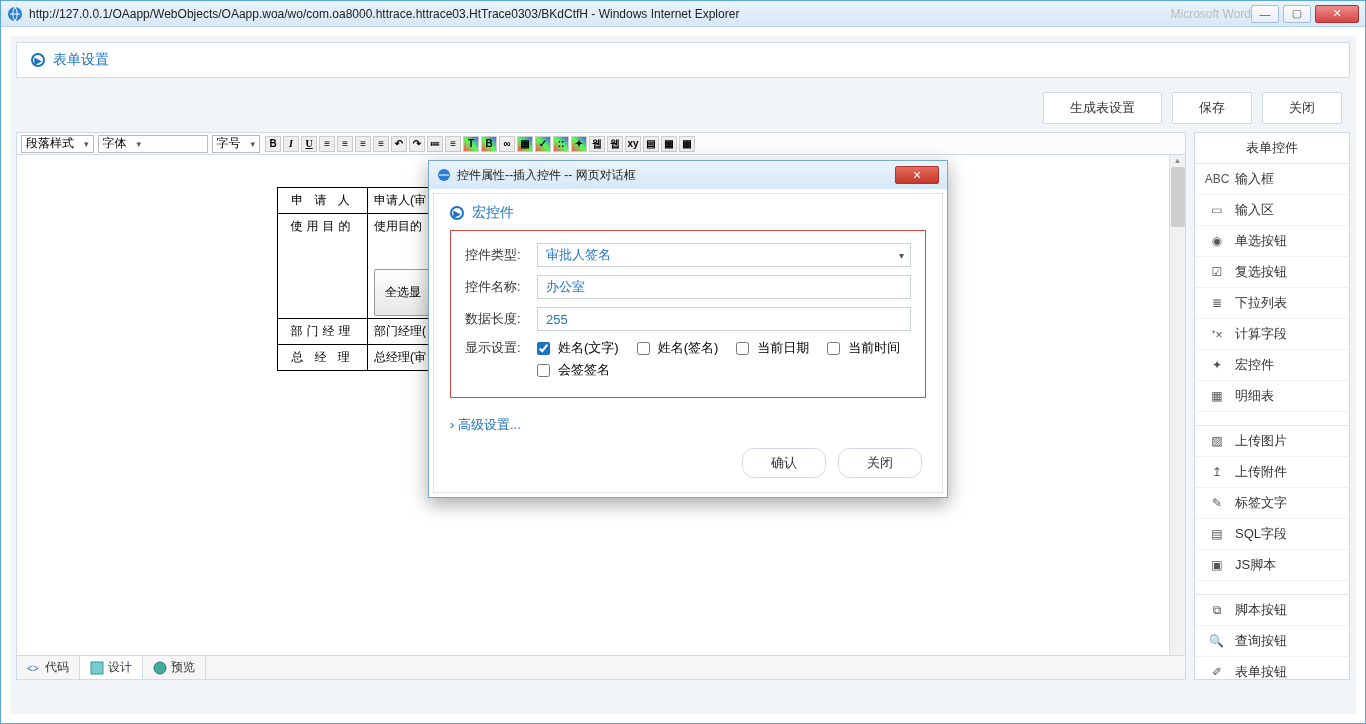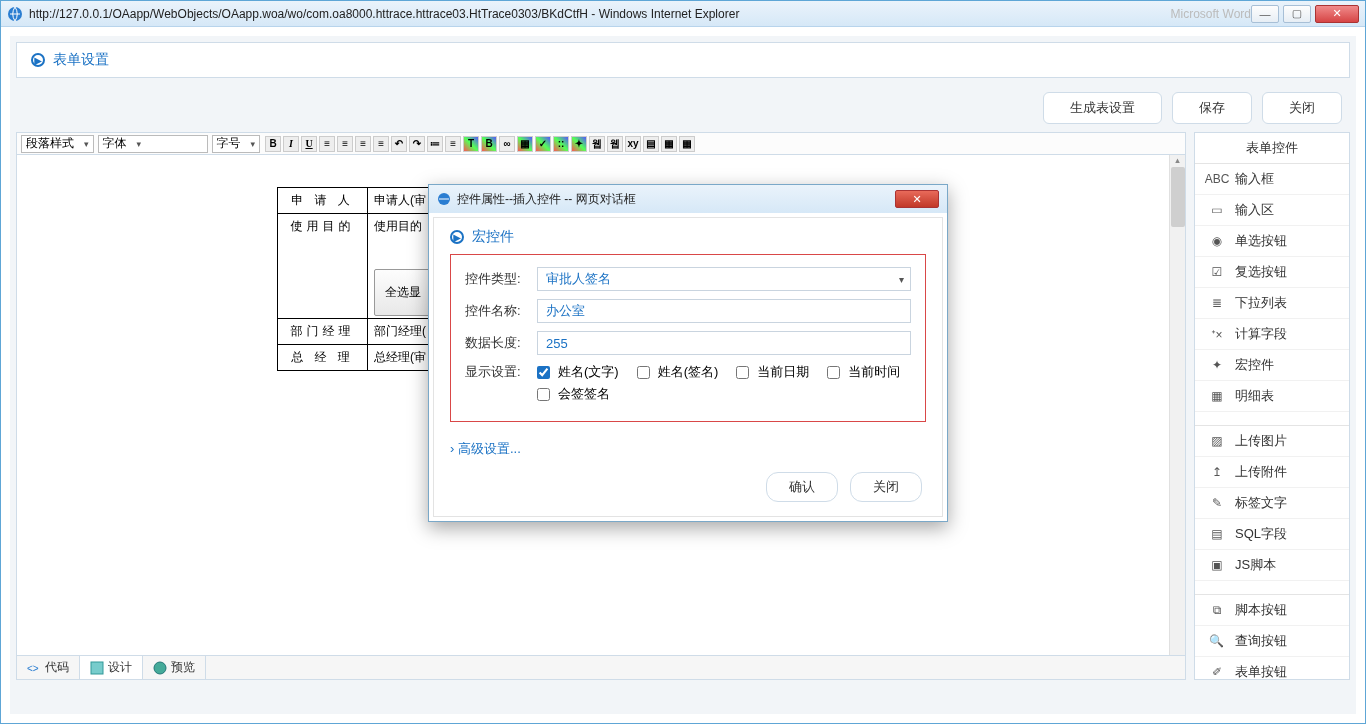--- a/index.html
+++ b/index.html
@@ -16,21 +16,21 @@
 .win-btn.close { width: 44px; background: linear-gradient(#f08b8b,#d64545); color:#fff; border-color:#a33; }
 
 .app-body { position:absolute; top:27px; left:1px; right:1px; bottom:1px; background:#f2f5f8; border:8px solid #fff;}
 
 
 .panel { background:#fff; border:1px solid #cfdce8; margin:6px; }
 .panel-head { height:34px; display:flex; align-items:center; padding:0 14px; font-size:14px; color:#1b72c4; }
 .panel-head .arrow-icon { width:14px; height:14px; border-radius:50%; border:2px solid #1b72c4; display:inline-flex; align-items:center;justify-content:center; margin-right:8px; font-size:10px; }
 
 .toolbar-row { display:flex; justify-content:flex-end; gap:10px; padding:8px 14px 8px; }
-.btn { border:1px solid #cfdce8; background:#fff; padding:6px 26px; font-size:13px; color:#333; border-radius:6px; cursor:pointer; }
+.btn { border:1px solid #cfdce8; background:#fff; padding:6px 26px; font-size:13px; color:#333; border-radius:1px; cursor:pointer; }
 
 
 .editor-wrap { margin:0 6px 6px; display:flex; gap:8px; height:calc(100% - 130px); }
 .editor-col { flex:1; border:1px solid #cfdce8; background:#fff; display:flex; flex-direction:column; position:relative; }
 .editor-toolbar { height:22px; border-bottom:1px solid #cfdce8; display:flex; align-items:center; padding:0 4px; background:#fcfcfc; }
 .ed-sel { border:1px solid #bbb; font-size:12px; height:18px; background:#fff; padding:0 4px; margin-right:4px; cursor:pointer; display:inline-flex; align-items:center; }
 .ed-sel::after { content:"▾"; margin-left:10px; font-size:9px; color:#555;}
 .tb-icon { width:16px; height:16px; margin:0 1px; display:inline-block; background:#eee; border:1px solid #ccc; font-size:10px; line-height:14px; text-align:center; font-weight:bold; }
 .tb-icon.i { font-style:italic; font-family:serif;}
 .tb-icon.u { text-decoration:underline; font-family:serif;}
@@ -50,39 +50,39 @@
 .ed-tab-icon { width:14px; height:14px; display:inline-block; }
 
 
 .palette { width:156px; border:1px solid #cfdce8; background:#fff; overflow:auto; display:flex; flex-direction:column; }
 .palette-head { text-align:center; padding:6px 0; font-size:13px; color:#333; border-bottom:1px solid #e4e4e4; }
 .pal-item { display:flex; align-items:center; gap:10px; padding:6px 14px; font-size:13px; color:#333; border-bottom:1px solid #f1f1f1; cursor:pointer; }
 .pal-sep { height:14px; border-bottom:1px solid #e4e4e4; }
 .pal-icon { width:16px; height:16px; display:inline-flex; align-items:center; justify-content:center; color:#555; font-size:12px;}
 
 
-.dialog { position:absolute; left:418px; top:148px; width:520px; background:#fff; border:1px solid #7aa8c8; box-shadow:0 6px 18px rgba(0,0,0,.35); }
+.dialog { position:absolute; left:418px; top:124px; width:520px; background:#fff; border:1px solid #7aa8c8; box-shadow:0 6px 18px rgba(0,0,0,.35); }
 .dlg-title { height:28px; background:linear-gradient(#eaf3fb,#d6e8f7); display:flex; align-items:center; padding:0 8px; font-size:12px; color:#222; }
 .dlg-ie { width:14px; height:14px; margin-right:6px; }
 .dlg-close { margin-left:auto; width:44px; height:18px; background:linear-gradient(#e86a5a,#c13828); color:#fff; border:1px solid #a33; border-radius:2px; display:flex;align-items:center;justify-content:center; font-size:11px; cursor:pointer;}
 .dlg-body { border:1px solid #e3e3e3; margin:4px; padding:0 0 14px; }
 .dlg-section-head { padding:10px 16px 8px; color:#1b72c4; font-size:14px; display:flex; align-items:center; gap:8px; }
 .dlg-section-head .arrow-icon { width:14px; height:14px; border-radius:50%; border:2px solid #1b72c4; display:inline-flex;align-items:center;justify-content:center;font-size:10px;}
 .dlg-form { border:1px solid #d94747; margin:0 16px 12px; padding:12px 14px 10px; }
 .frow { display:flex; align-items:center; margin-bottom:8px; }
 .flabel { width:72px; color:#333; font-size:13px; }
 .finput, .fselect { flex:1; border:1px solid #c9d4df; height:24px; padding:0 8px; color:#1b72c4; font-size:13px; background:#fff; }
 .fselect { position:relative; display:flex; align-items:center; cursor:pointer;}
 .fselect::after { content:"▾"; position:absolute; right:6px; color:#555; font-size:10px;}
 .fchecks { flex:1; display:flex; flex-wrap:wrap; gap:4px 18px; align-items:center; font-size:13px; }
 .fcheck { display:flex; align-items:center; gap:8px; }
 .fcheck input { width:13px; height:13px; accent-color:#1b72c4;}
 .adv-link { color:#1b72c4; font-size:13px; padding:6px 16px; cursor:pointer; }
 .dlg-btns { display:flex; justify-content:flex-end; gap:12px; padding:8px 20px 0; }
-.pill-btn { border:1px solid #cfdce8; background:#fff; padding:5px 22px; font-size:13px; border-radius:12px; cursor:pointer; color:#333;}
+.pill-btn { border:1px solid #cfdce8; background:#fff; padding:5px 28px; font-size:13px; border-radius:12px; cursor:pointer; color:#333;}
 
 .scroll-stub { position:absolute; right:0; top:22px; bottom:24px; width:16px; background:#f1f1f1; border-left:1px solid #e0e0e0;}
 .scroll-stub::before{content:"▴"; display:block; text-align:center; font-size:9px; color:#888;}
 .scroll-thumb { width:14px; margin:0 auto; height:60px; background:#cfcfcf; border-radius:2px; margin-top:2px;}
 
 svg { display:block; }
 </style>
 </head>
 <body>
 

